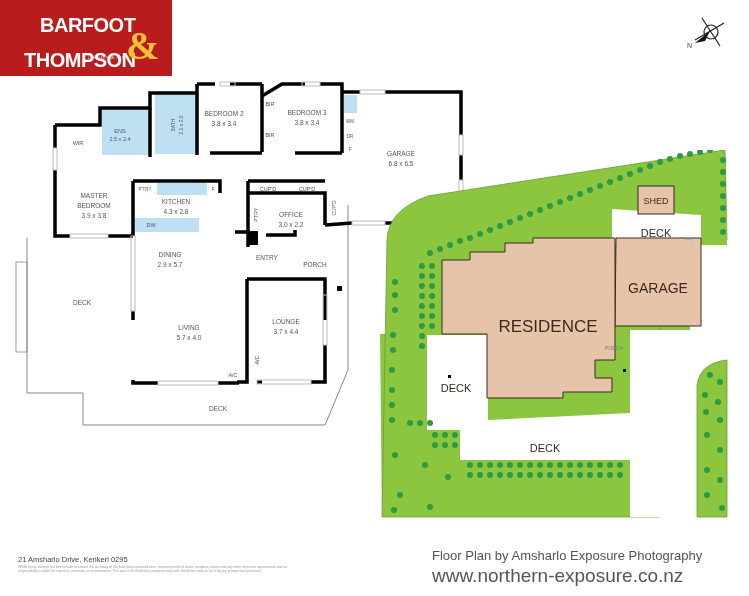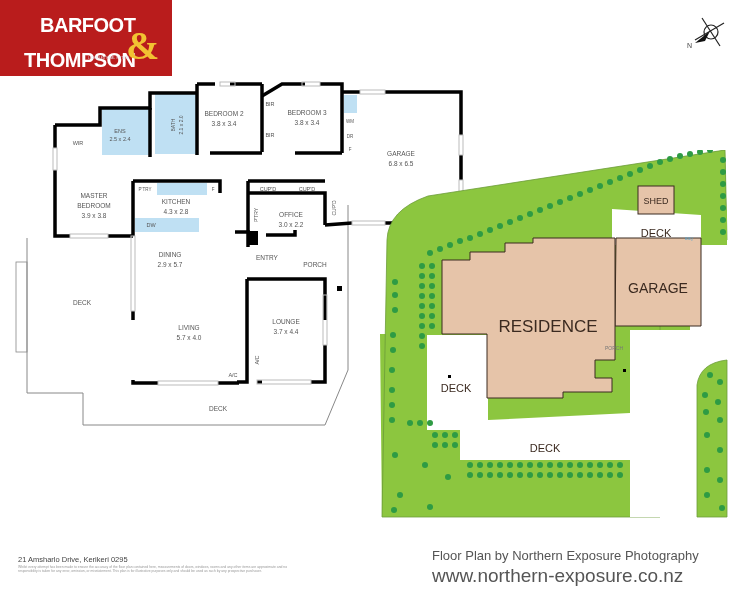--- a/index.html
+++ b/index.html
@@ -296,14 +296,14 @@
     <text x="288" y="143" font-size="14">GARAGE</text>
     <text x="178" y="182" font-size="17">RESIDENCE</text>
     <text x="244" y="200" font-size="5" fill="#777">PORCH</text>
     <text x="86" y="242" font-size="11">DECK</text>
     <text x="175" y="302" font-size="11">DECK</text>
   </g>
 </svg>
 
 <div class="abs footer-addr">21 Amsharlo Drive, Kerikeri 0295</div>
 <div class="abs footer-disc">Whilst every attempt has been made to ensure the accuracy of the floor plan contained here, measurements of doors, windows, rooms and any other items are approximate and no responsibility is taken for any error, omission, or misstatement. This plan is for illustrative purposes only and should be used as such by any prospective purchaser.</div>
-<div class="abs credit1">Floor Plan by Northern Exposure Photography</div>
+<div class="abs credit1">Floor Plan by Amsharlo Exposure Photography</div>
 <div class="abs credit2">www.northern-exposure.co.nz</div>
 
 </body></html>

